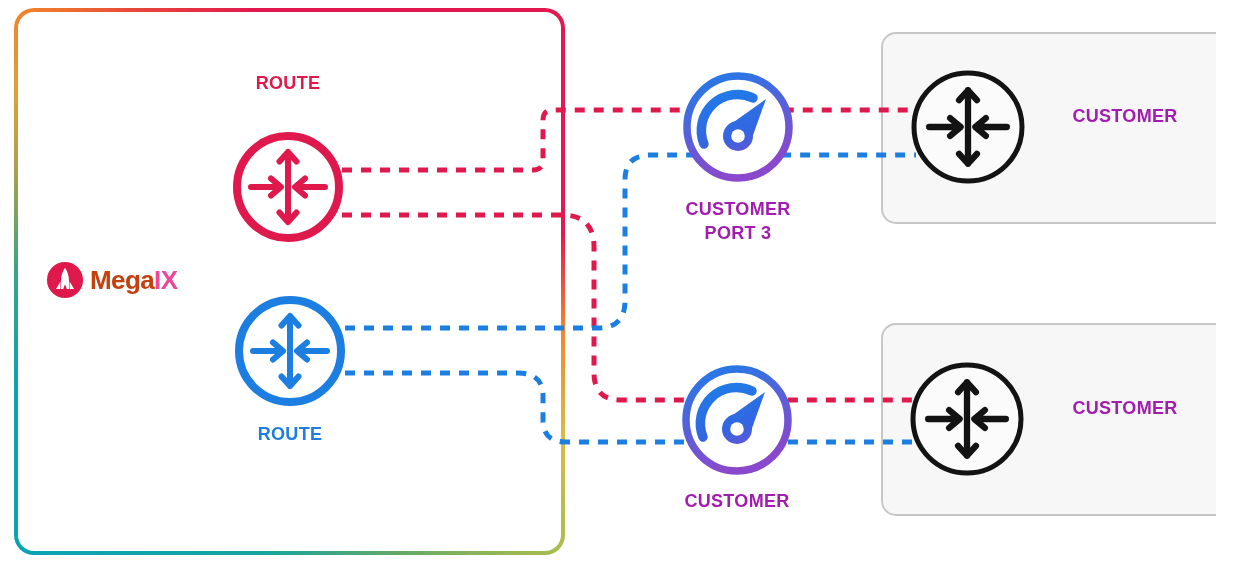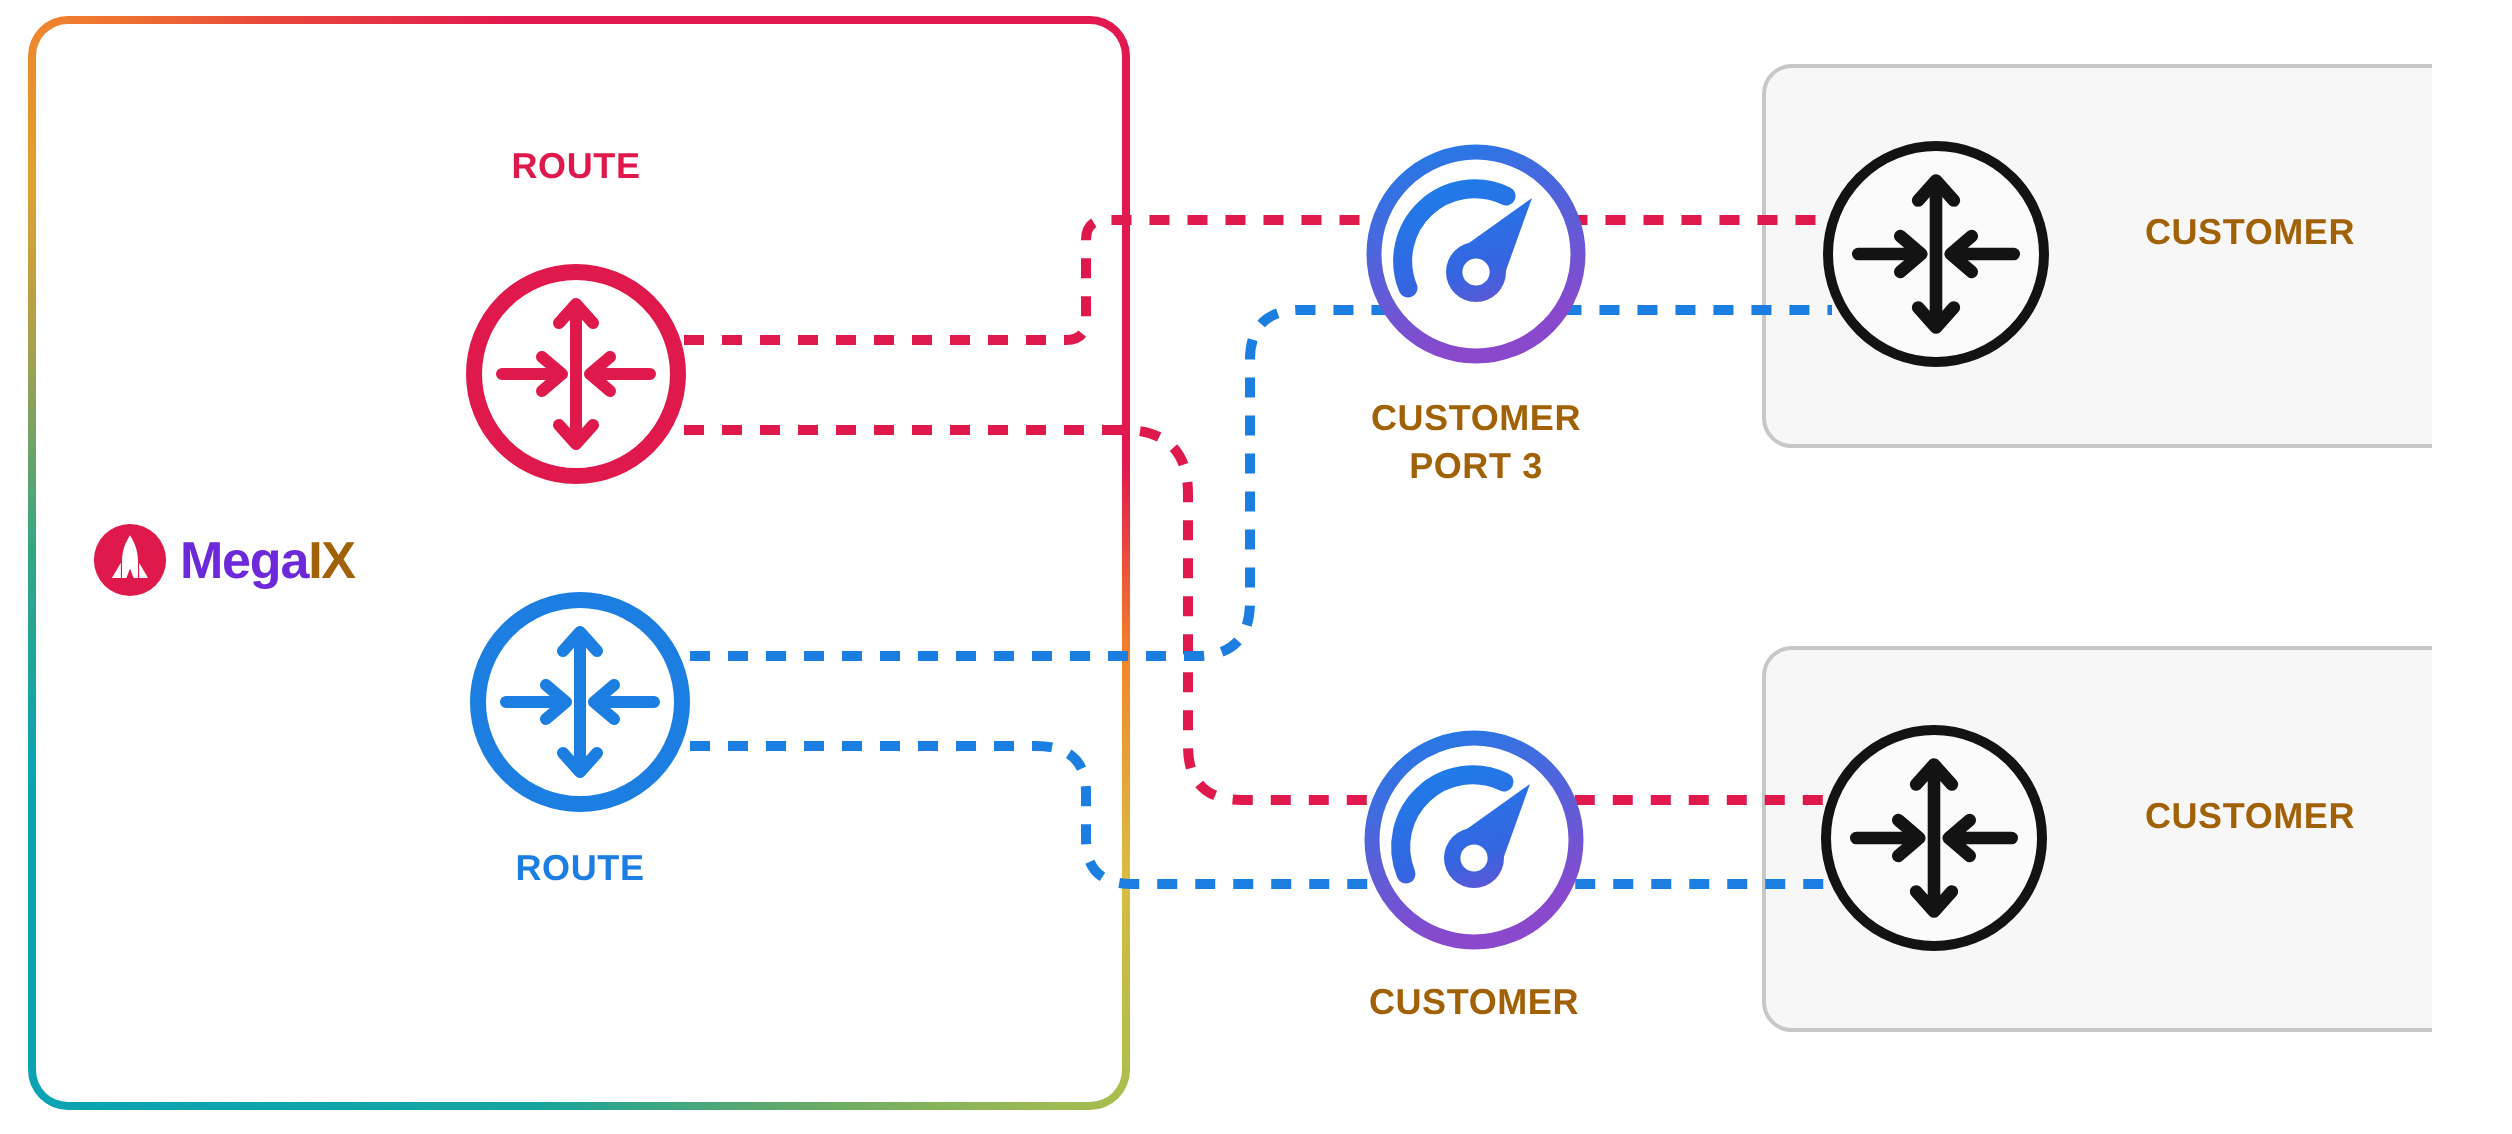--- a/index.html
+++ b/index.html
@@ -19,26 +19,26 @@
   }
   .ix-box-inner{width:100%;height:100%;background:#ffffff;border-radius:16px;}
   .layer{position:absolute;left:0;top:0;}
   
   .node-label{
     position:absolute;width:200px;text-align:center;
     font-weight:bold;font-size:18px;line-height:24px;letter-spacing:.3px;
   }
   .crimson{color:#E0194D;}
   .blue{color:#1B7EE0;}
-  .dark{color:#a16207;}
+  .dark{color:#a21caf;}
   
   .logo{position:absolute;left:46px;top:261px;display:flex;align-items:center;gap:6px;}
   .logo-text{font-size:26px;font-weight:800;letter-spacing:-.6px;line-height:38px;white-space:nowrap;}
-  .logo-text .mega{color:#6d28d9;}
-  .logo-text .ix{color:#a16207;}
+  .logo-text .mega{color:#c2410c;}
+  .logo-text .ix{color:#ec4899;}
 </style>
 </head>
 <body>
 
 <div class="canvas">
 
   <div class="ix-box">
     <div class="ix-box-inner"></div>
   </div>
 

